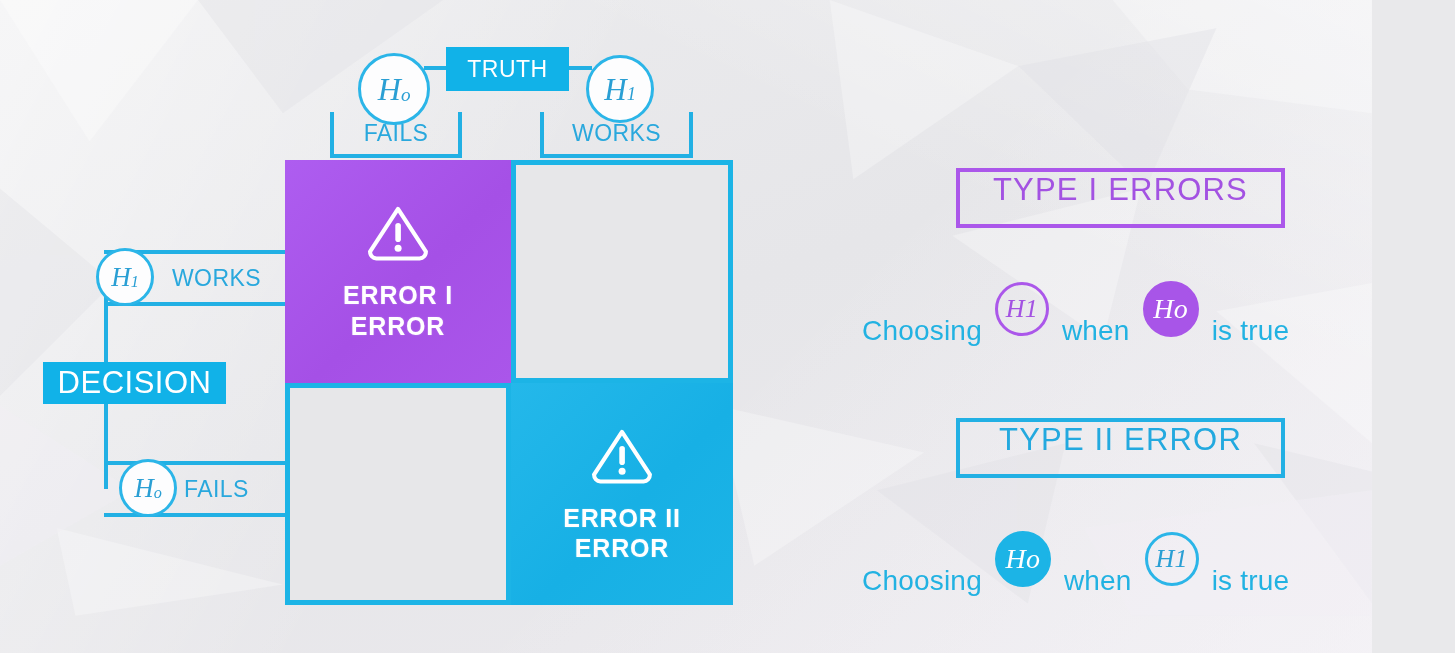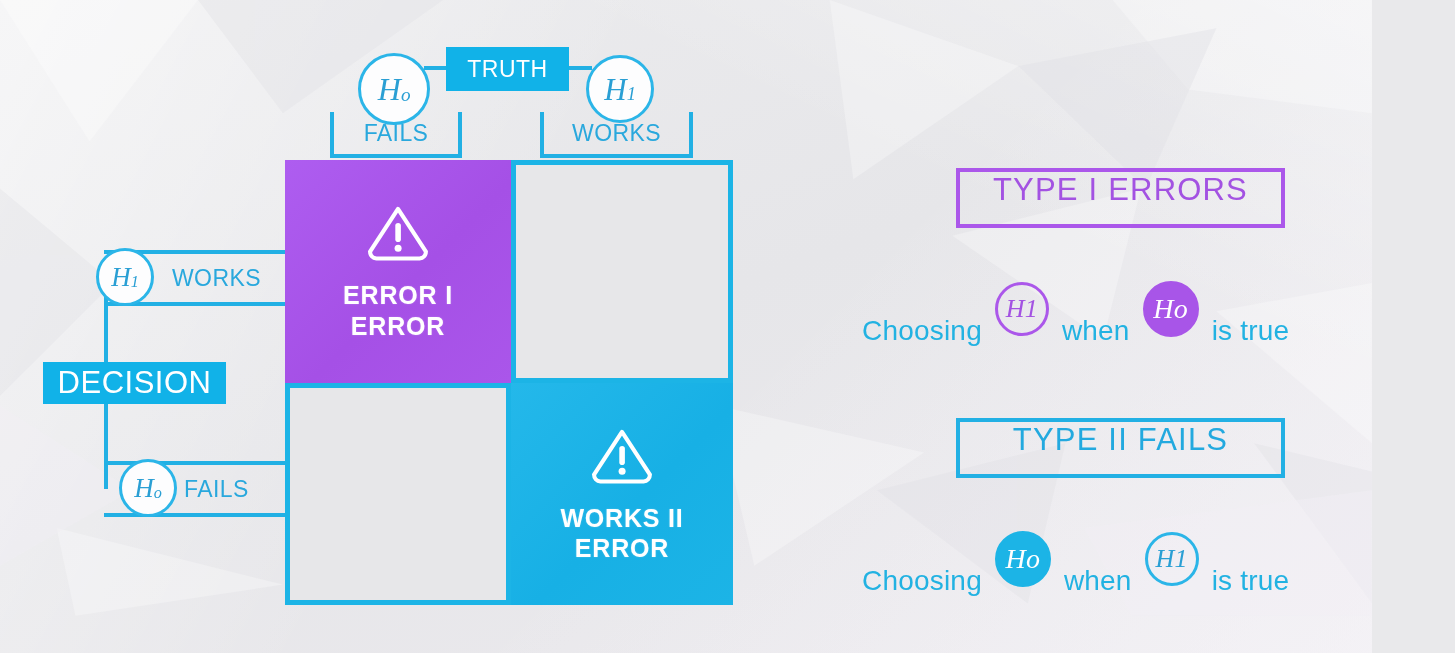--- a/index.html
+++ b/index.html
@@ -296,21 +296,21 @@
       <span></span>
     </div>
 
     <div class="cell cell-type2" style="left:226px; top:223px; width:222px; height:222px;">
       <svg class="warn-icon" width="70" height="62" viewBox="0 0 70 62" fill="none">
         <path d="M35 6.5 L63.5 50 A7 7 0 0 1 57 57 L13 57 A7 7 0 0 1 6.5 50 Z" stroke="#ffffff" stroke-width="4.2" stroke-linejoin="round" fill="none" transform="scale(0.98) translate(0.7,0.6)"></path>
         <rect x="32.3" y="21" width="5.6" height="19" rx="2.8" fill="#ffffff"></rect>
         <circle cx="35.1" cy="46.2" r="3.5" fill="#ffffff"></circle>
       </svg>
       <div class="cell-label">
-        <span>WORKS II</span><br>
+        <span>ERROR II</span><br>
         <span>ERROR</span>
       </div>
     </div>
   </div>
 
   <div class="title-box title-box-purple" style="left:956px; top:168px; width:329px; height:60px;">
     <span>TYPE I ERRORS</span>
   </div>
 
   <div class="sentence" style="left:862px; top:270px;">
@@ -321,21 +321,21 @@
     </span>
     <span class="word">when</span>
     <span class="inline-token token-fill-purple" style="width:56px; height:56px; font-size:28px;">
       <span>H</span>
         <span class="sub">o</span>
     </span>
     <span class="word">is true</span>
   </div>
 
   <div class="title-box title-box-cyan" style="left:956px; top:418px; width:329px; height:60px;">
-    <span>TYPE II FAILS</span>
+    <span>TYPE II ERROR</span>
   </div>
 
   <div class="sentence" style="left:862px; top:520px;">
     <span class="word">Choosing</span>
     <span class="inline-token token-fill-cyan" style="width:56px; height:56px; font-size:28px;">
       <span>H</span>
         <span class="sub">o</span>
     </span>
     <span class="word">when</span>
     <span class="inline-token token-outline-cyan" style="width:54px; height:54px; font-size:26px; background:transparent;">

